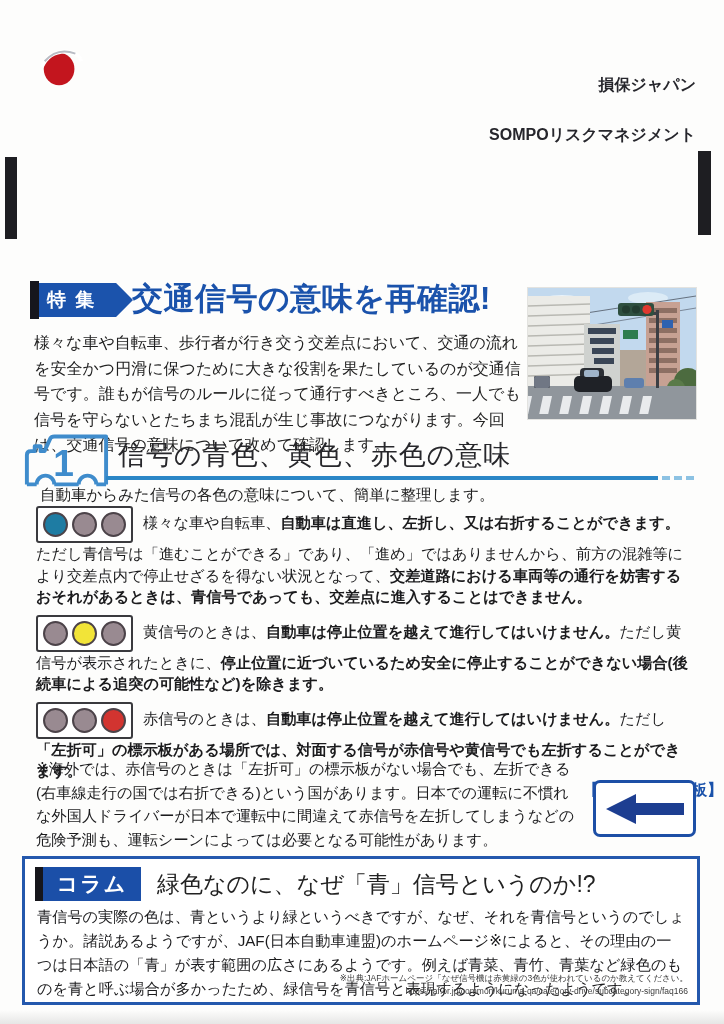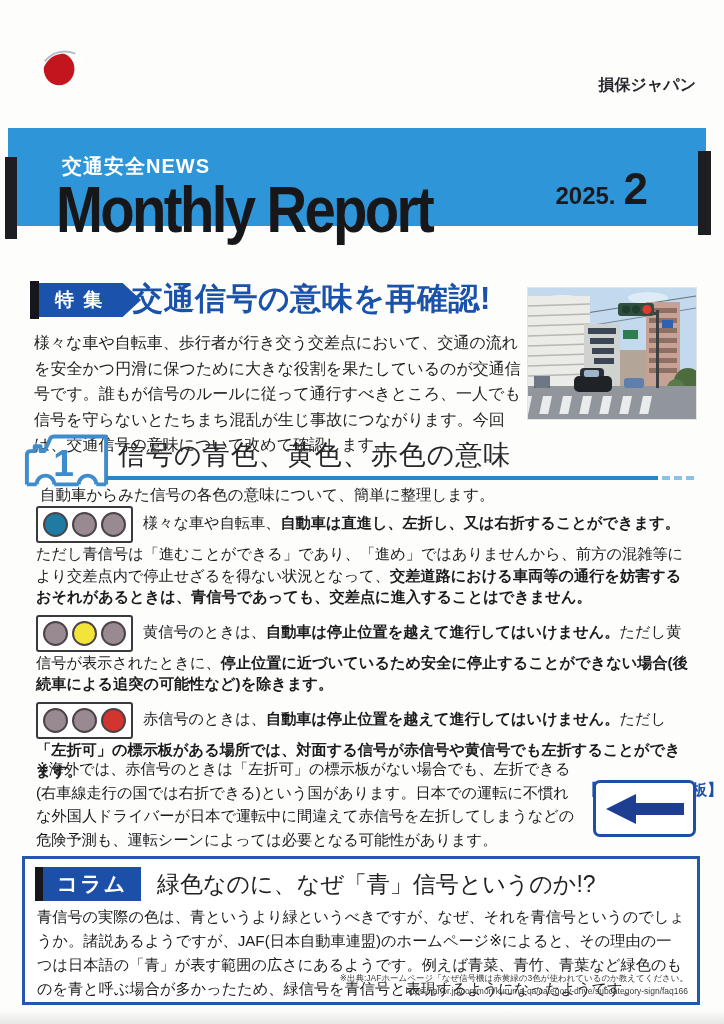--- a/index.html
+++ b/index.html
@@ -24,21 +24,21 @@
     letter-spacing:-3px;line-height:1;white-space:nowrap;transform:scaleX(.88);transform-origin:left top;z-index:3;
   }
   .banner-date{position:absolute;right:58px;top:36px;color:#1a1a1d;font-weight:800;z-index:3;}
   .banner-date .yr{font-size:24px;}
   .banner-date .mo{font-size:44px;margin-left:8px;}
   
   .feature-badge{position:absolute;left:30px;top:283px;display:flex;align-items:stretch;height:34px;z-index:2;}
   .badge-black{width:9px;background:#16161c;margin-top:-2px;height:38px;}
   .badge-blue{
     width:86px;background:#1b53ac;color:#fff;font-size:19px;font-weight:700;
-    display:flex;align-items:center;padding-left:16px;letter-spacing:2px;
+    display:flex;align-items:center;padding-left:8px;letter-spacing:2px;
     clip-path:polygon(0 0,82% 0,100% 50%,82% 100%,0 100%);
   }
   .feature-title{position:absolute;left:132px;top:278px;font-size:31px;font-weight:700;color:#1a52ab;letter-spacing:.5px;}
   .feature-intro{position:absolute;left:34px;top:330px;width:492px;font-size:16px;line-height:1.6;color:#222;margin:0;}
   .photo{position:absolute;left:528px;top:288px;width:168px;height:131px;outline:1px solid #e3e3e0;}
   
   .sec1-icon{position:absolute;left:22px;top:428px;width:88px;height:60px;}
   .sec1-heading{position:absolute;left:118px;top:437px;font-size:27px;font-weight:400;color:#27272b;letter-spacing:1px;}
   .sec1-rule{position:absolute;left:106px;top:476px;width:552px;height:4px;background:#2b86c6;}
   .sec1-rule-dashes{position:absolute;left:662px;top:476px;width:34px;height:4px;
@@ -85,27 +85,20 @@
       <ellipse cx="22" cy="26" rx="16" ry="17" fill="#c3151e"></ellipse>
       <path d="M4 24 Q12 6 32 8 Q43 10 45 18" fill="none" stroke="#ffffff" stroke-width="4"></path>
       <path d="M7 18 Q20 3 39 10" fill="none" stroke="#b9bcc4" stroke-width="2"></path>
     </svg>
   </div>
   <div class="header-right">
     <div>損保ジャパン</div>
     <div>SOMPOリスクマネジメント</div>
   </div>
 
-  <div class="banner">
-    <div class="banner-kicker">交通安全NEWS</div>
-    <div class="banner-title">Monthly Report</div>
-    <div class="banner-date">
-      <span class="yr">2025.</span><span class="mo">2</span>
-    </div>
-  </div>
   <div class="edge-bar left"></div>
   <div class="edge-bar right"></div>
 
   <div class="feature-badge">
     <span class="badge-black"></span>
     <span class="badge-blue">特 集</span>
   </div>
   <div class="feature-title">交通信号の意味を再確認!</div>
   <p class="feature-intro">様々な車や自転車、歩行者が行き交う交差点において、交通の流れを安全かつ円滑に保つために大きな役割を果たしているのが交通信号です。誰もが信号のルールに従って通行すべきところ、一人でも信号を守らないとたちまち混乱が生じ事故につながります。今回は、交通信号の意味について改めて確認します。</p>
 

